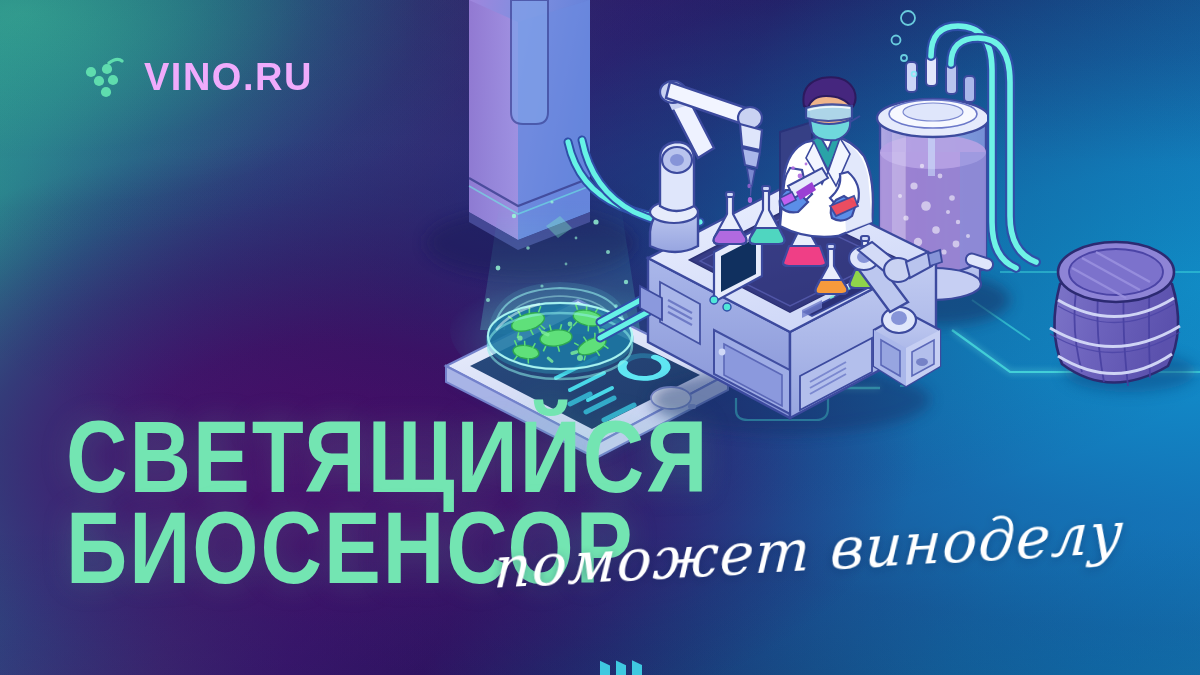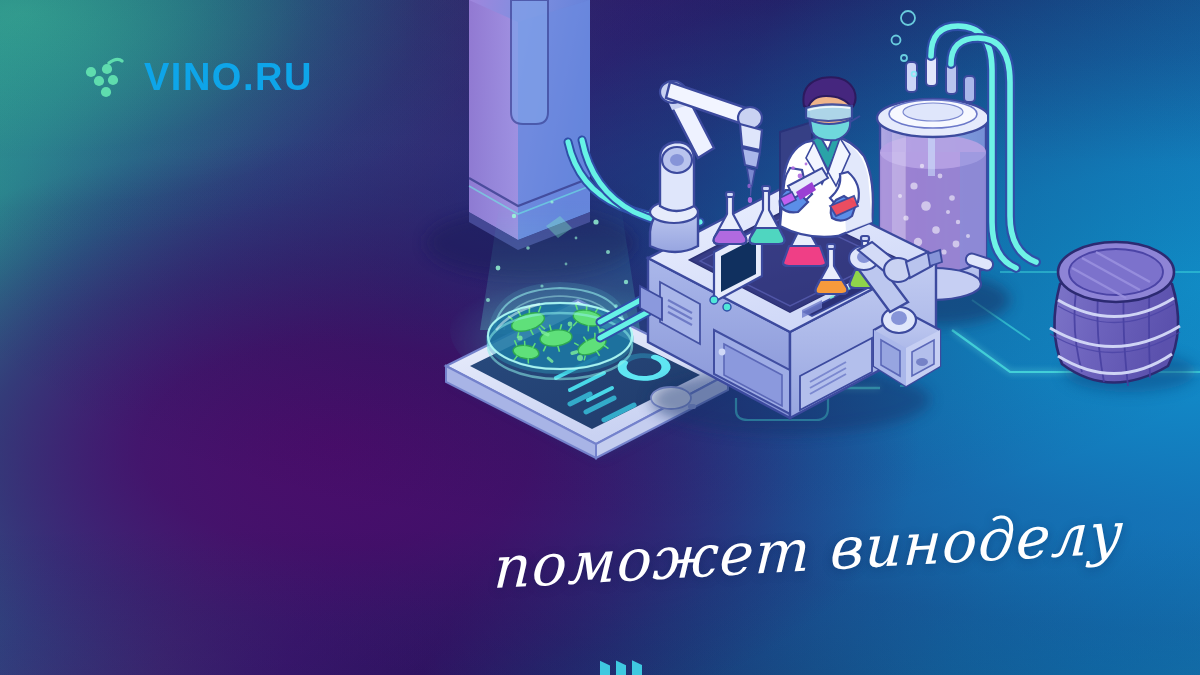--- a/index.html
+++ b/index.html
@@ -76,21 +76,21 @@
   }
 
   
   .logo{
     position:absolute; left:82px; top:52px;
     display:flex; align-items:center; gap:16px;
     z-index:40;
   }
   .logo-mark{ width:46px; height:50px; position:relative; }
   .logo-word{
-    color:#0ea5e9; font-size:38px; font-weight:bold;
+    color:#f0abfc; font-size:38px; font-weight:bold;
     letter-spacing:1.5px; line-height:1;
     font-family:"Liberation Sans", sans-serif;
     white-space:nowrap;
   }
 
   
   .headline{
     position:absolute; left:66px; top:408px;
     z-index:40; pointer-events:none;
   }
@@ -684,16 +684,20 @@
         <circle cx="9" cy="20" r="5.1" fill="#5fdcae"></circle>
         <circle cx="25" cy="17" r="5.1" fill="#5fdcae"></circle>
         <circle cx="17" cy="29" r="5.1" fill="#5fdcae"></circle>
         <circle cx="31" cy="28" r="5.1" fill="#5fdcae"></circle>
         <circle cx="24" cy="40" r="5.1" fill="#5fdcae"></circle>
       </svg>
     </div>
     <div class="logo-word">VINO.RU</div>
   </div>
 
+  <div class="headline">
+    <div class="hl-line l1">СВЕТЯЩИЙСЯ</div>
+    <div class="hl-line l2">БИОСЕНСОР</div>
+  </div>
 
   <div class="script">поможет виноделу</div>
 
 </div>
 
 </body></html>

